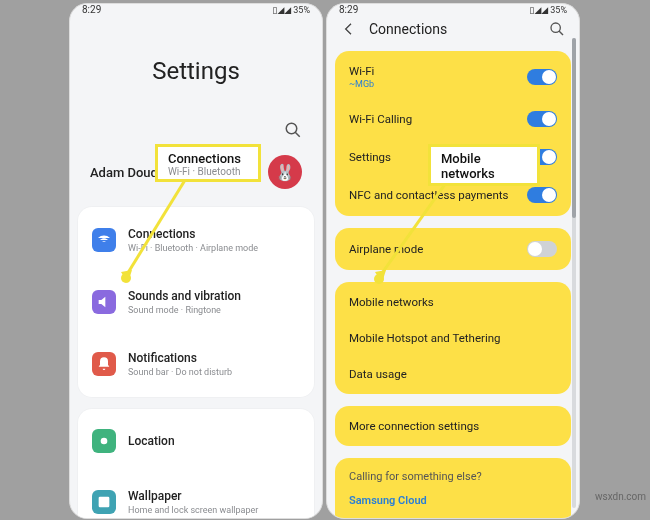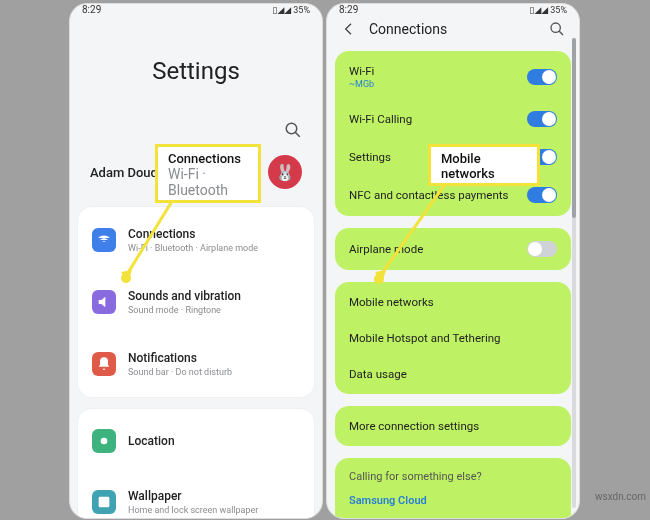--- a/index.html
+++ b/index.html
@@ -97,21 +97,21 @@
 
   .scroll-track {
     position:absolute; right:3px; top:34px; bottom:10px; width:4px;
     background:#d8dadd; border-radius:2px;
   }
   .scroll-thumb {
     position:absolute; left:0; top:0; width:4px; height:180px;
     background:#9fa3a8; border-radius:2px;
   }
 
-  .group { background:#bef264; margin:6px 8px; border-radius:14px; padding:2px 0; }
+  .group { background:#fde047; margin:6px 8px; border-radius:14px; padding:2px 0; }
   .row {
     display:flex; align-items:center; justify-content:space-between;
     padding: 11px 14px;
   }
   .row .rt { display:flex; flex-direction:column; }
   .row .rt-title { font-size:11.5px; color:#222; }
   .row .rt-sub { font-size:9px; color:#2a7fd6; margin-top:1px; }
   .switch {
     width:30px; height:16px; border-radius:8px; position:relative;
     background:#cfd2d6;
@@ -130,21 +130,21 @@
   
   .callout {
     position:absolute;
     background:#fff;
     border:3px solid #f2e23a;
     padding:4px 10px 2px;
     box-shadow:none;
     z-index:20;
   }
   .callout .co-title { font-size:13px; color:#111; font-weight:500; }
-  .callout .co-sub { font-size:14px; color:#8a8c90; }
+  .callout .co-sub { font-size:10px; color:#8a8c90; }
   .callout-left { left:155px; top:144px; width:106px; }
   .callout-right { left:428px; top:144px; width:112px; }
 
   .arrow { position:absolute; z-index:19; }
   .arrow line { stroke:#f2e23a; stroke-width:3; }
   .arrow-dot {
     position:absolute; width:10px; height:10px; border-radius:50%;
     background:#f2e23a; z-index:21;
   }
 

